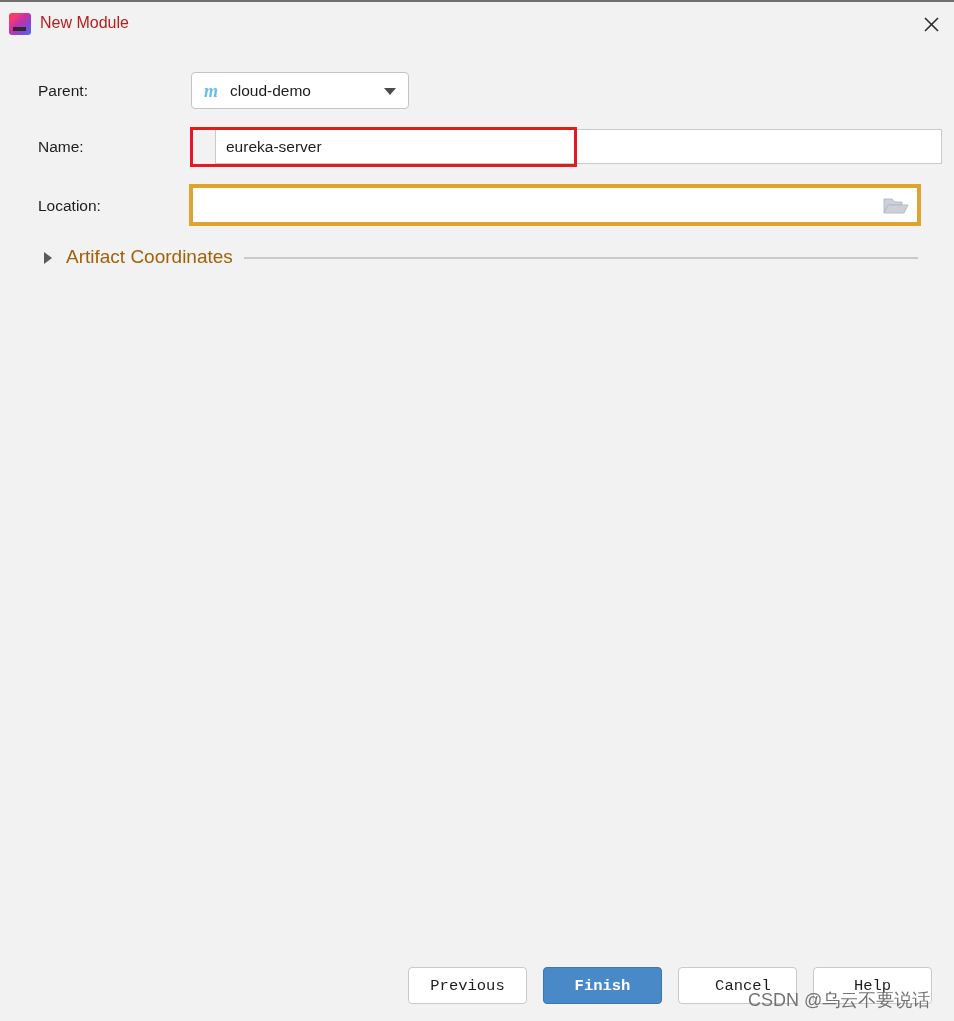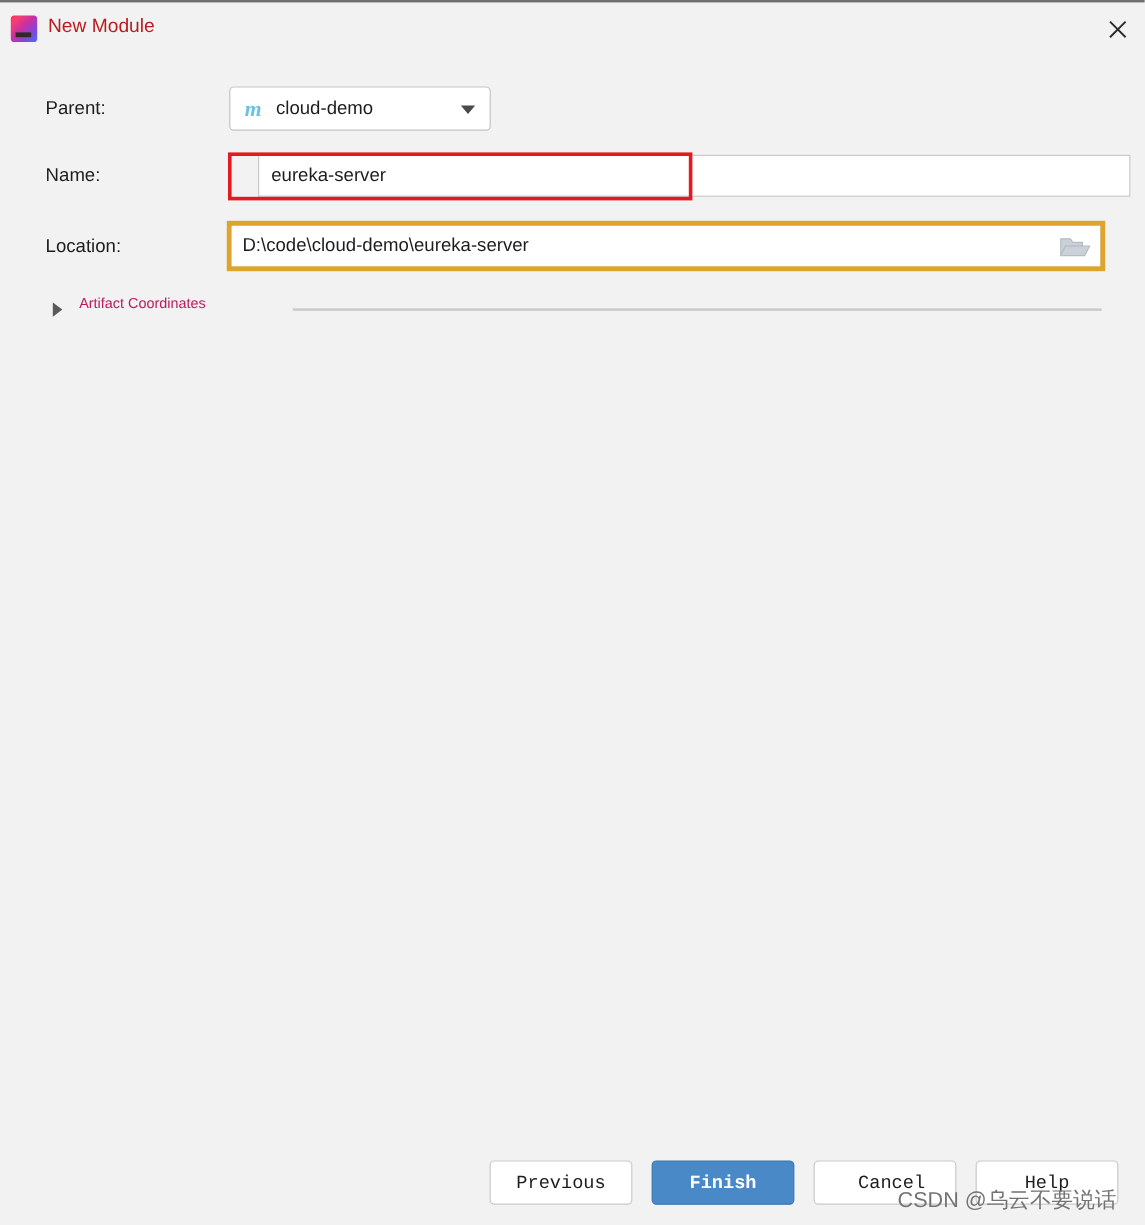--- a/index.html
+++ b/index.html
@@ -193,22 +193,22 @@
     position: absolute;
     left: 0; top: 5px;
     width: 0; height: 0;
     border-top: 6px solid transparent;
     border-bottom: 6px solid transparent;
     border-left: 8px solid #5a5a5a;
   }
   #artifact-label {
     position: absolute;
     left: 22px; top: -1px;
-    font-size: 12px;
-    color: #be185d;
+    font-size: 19px;
+    color: #a16207;
     white-space: nowrap;
   }
   #artifact-rule {
     position: absolute;
     left: 200px; top: 10px;
     width: 674px; height: 2px;
     background: #c9c9c9;
   }
 
   
@@ -273,21 +273,20 @@
   <span id="maven-icon">m</span>
   <span id="parent-value">cloud-demo</span>
   <span id="parent-arrow"></span>
 </div>
 
 <div class="form-label" id="label-name">Name:</div>
 <input id="name-input" type="text" value="eureka-server" style="">
 
 <div class="form-label" id="label-location">Location:</div>
 <div id="location-field">
-  <input id="location-input" type="text" value="D:\code\cloud-demo\eureka-server" style="">
   <div id="browse-button">
     <span>
       <svg width="26" height="20" viewBox="0 0 26 20">
         <path d="M1 3 L9 3 L11 6 L19 6 L19 9 L5 9 L1 17 Z" fill="#ccd1d9" stroke="#b6bcc4" stroke-width="1"></path>
         <path d="M5 9 L25 9 L21 17 L1 17 Z" fill="#ccd1d9" stroke="#b6bcc4" stroke-width="1"></path>
       </svg>
     </span>
   </div>
 </div>
 

